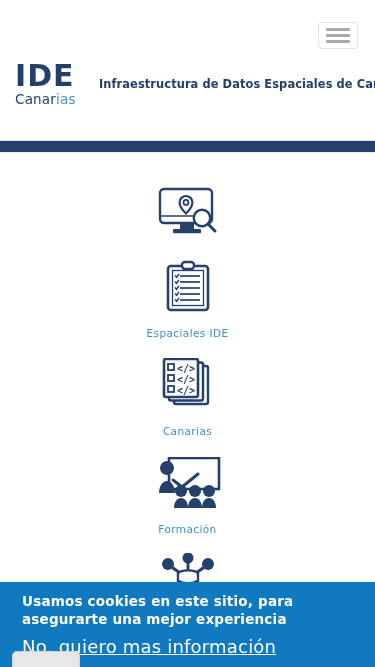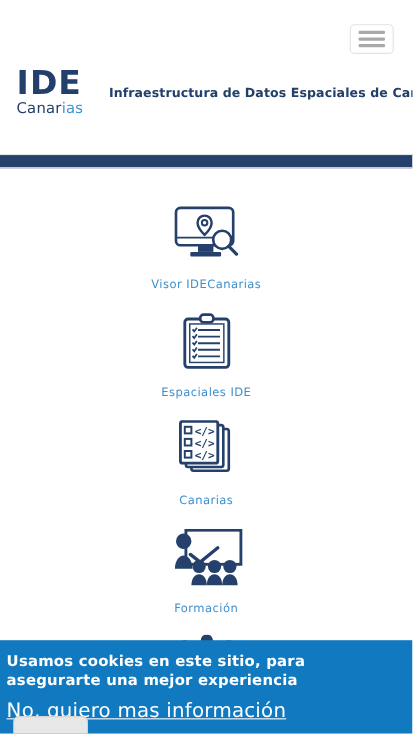--- a/index.html
+++ b/index.html
@@ -107,21 +107,21 @@
     font-family: "DejaVu Sans", sans-serif;
   }
 
   
   .cookie {
     position: absolute;
     left: 0; bottom: 0;
     width: 375px; height: 85px;
     background: #1179bf;
     color: #ffffff;
-    padding: 10px 14px 0 6px;
+    padding: 10px 14px 0 22px;
     font-family: "DejaVu Sans", sans-serif;
     overflow: hidden;
   }
   .cookie-title {
     font-size: 13.5px;
     font-weight: 700;
     line-height: 1.35;
     letter-spacing: .2px;
     margin: 0 0 8px 0;
   }
@@ -181,21 +181,20 @@
           <rect x="4" y="2" width="52" height="34" rx="4" stroke="#25406b" stroke-width="2.4"></rect>
           <line x1="5" y1="29" x2="55" y2="29" stroke="#25406b" stroke-width="1.6"></line>
           <path d="M30 9c-3.6 0-6.4 2.9-6.4 6.4 0 4.8 6.4 11.1 6.4 11.1s6.4-6.3 6.4-11.1C36.4 11.9 33.6 9 30 9z" stroke="#25406b" stroke-width="2.2" fill="none"></path>
           <circle cx="30" cy="15.4" r="2.5" stroke="#25406b" stroke-width="1.8" fill="none"></circle>
           <rect x="24" y="36" width="14" height="6" fill="#25406b"></rect>
           <rect x="17" y="42" width="28" height="4.2" rx="1" fill="#25406b"></rect>
           <circle cx="46" cy="31" r="8.2" stroke="#25406b" stroke-width="2.4" fill="#fff"></circle>
           <line x1="52" y1="37" x2="59" y2="44" stroke="#25406b" stroke-width="3" stroke-linecap="round"></line>
         </svg>
       </span>
-      <span class="label">Visor IDECanarias</span>
     </a>
 
     <a class="tile" href="#">
       <span class="art">
         <svg width="48" height="54" viewBox="0 0 48 54" fill="none">
           <rect x="4" y="6" width="40" height="44" rx="3" stroke="#25406b" stroke-width="2.6" fill="#fff"></rect>
           <rect x="8.5" y="10.5" width="31" height="35" stroke="#25406b" stroke-width="1.3" fill="none"></rect>
           <rect x="18" y="2" width="12" height="7" rx="3" stroke="#25406b" stroke-width="2.4" fill="#fff"></rect>
           <g stroke="#25406b" stroke-width="1.7">
             <line x1="16" y1="16" x2="36" y2="16"></line>

